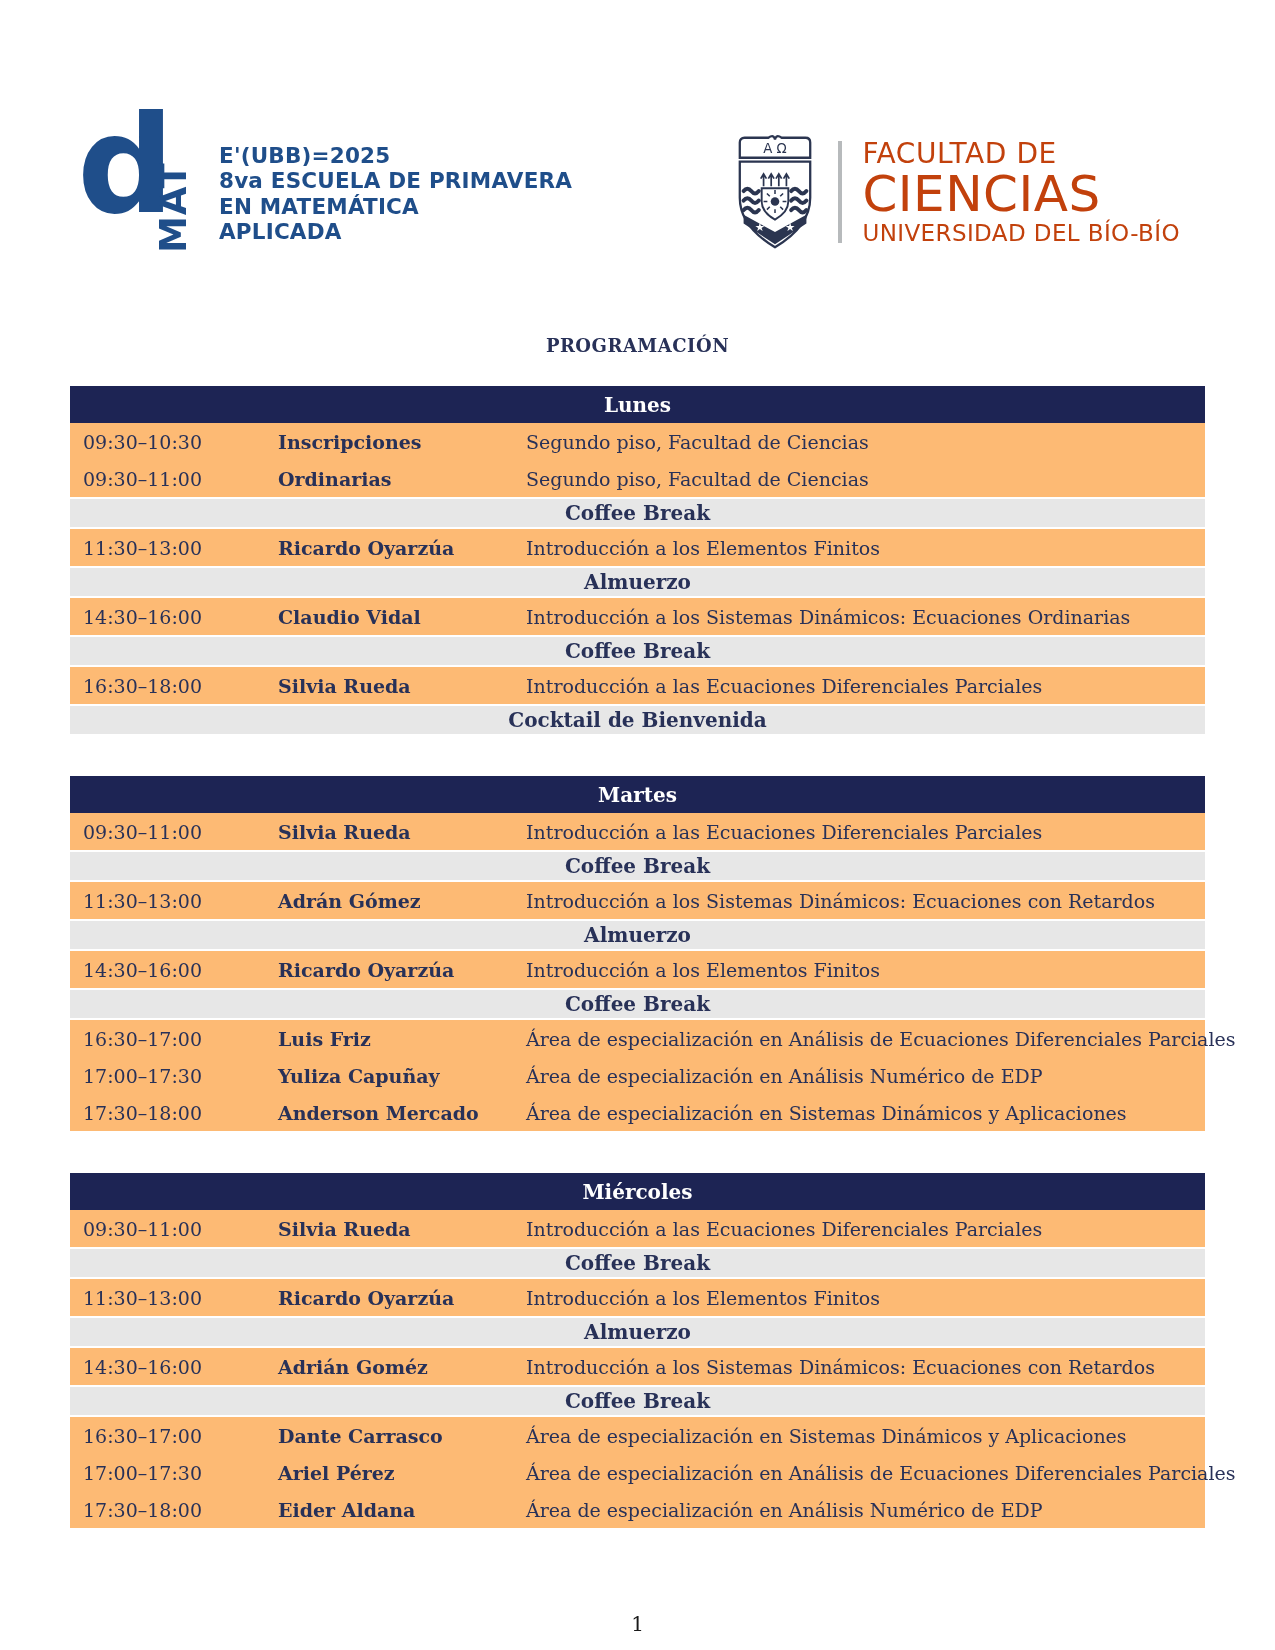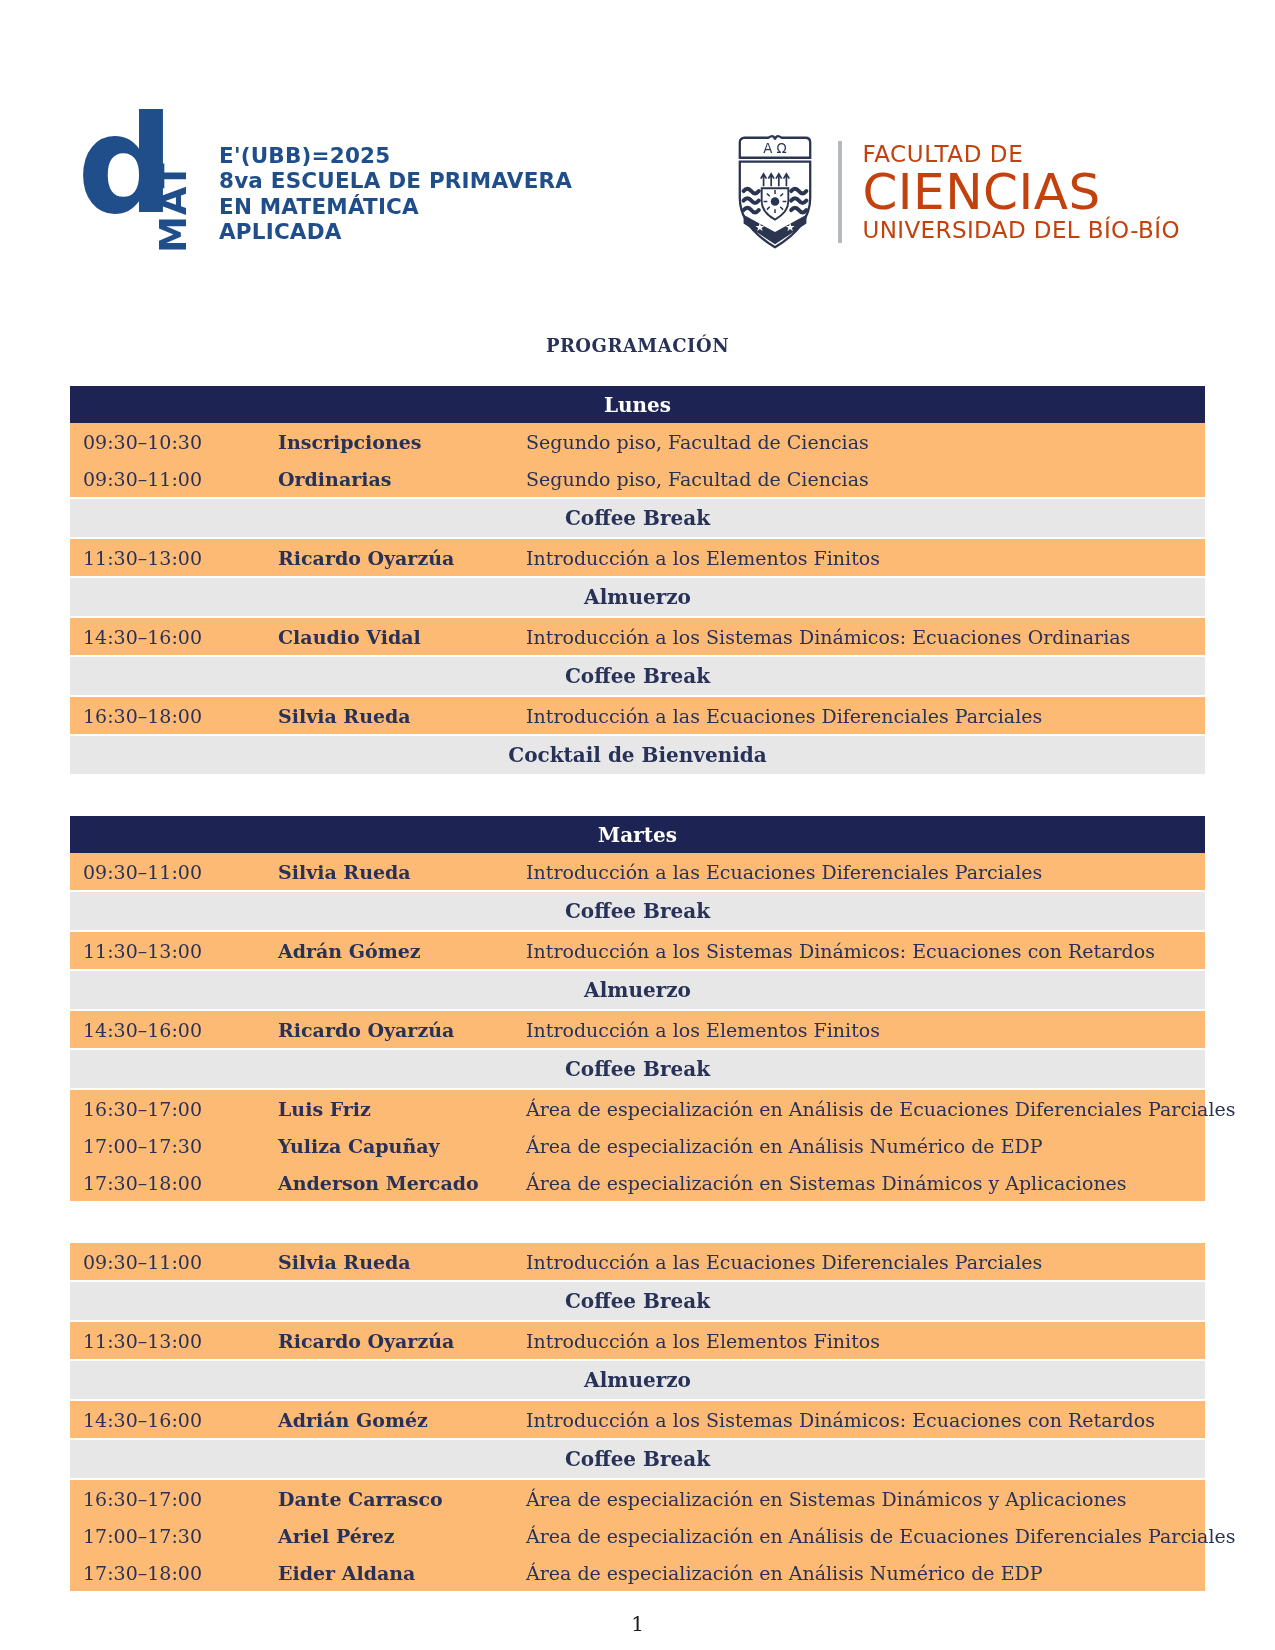--- a/index.html
+++ b/index.html
@@ -23,21 +23,21 @@
     font-size:37px; font-weight:bold; letter-spacing:1px; line-height:1;
   }
   .dmat-text {
     font-family:"DejaVu Sans", sans-serif; font-weight:bold;
     font-size:21.5px; line-height:1.18; padding-top:10px; letter-spacing:0.2px;
   }
   .facultad { display:flex; align-items:center; gap:20px; color:#c2410c; }
   .shield { width:86px; height:118px; }
   .fac-divider { width:4px; height:102px; background:#b7babc; }
   .fac-text { font-family:"DejaVu Sans", sans-serif; line-height:1.05; }
-  .fac-line1 { font-size:23px; letter-spacing:0.6px; }
+  .fac-line1 { font-size:28px; letter-spacing:0.6px; }
   .fac-line2 { font-size:50px; letter-spacing:0.5px; }
   .fac-line3 { font-size:23px; letter-spacing:0.4px; }
 
   
   .doc-title {
     margin-top:78px; text-align:center;
     font-size:18px; font-weight:bold; letter-spacing:0.5px;
   }
 
   
@@ -51,21 +51,21 @@
   }
   .session-row {
     display:grid; grid-template-columns:195px 248px 1fr;
     align-items:center; height:37px; padding-left:13px;
     font-size:19px; background:#fdba74;
   }
   .session-time { }
   .session-speaker { font-weight:bold; }
   .session-detail { white-space:nowrap; }
   .break-row {
-    background:#e7e7e7; height:38px; margin:2px 0;
+    background:#e7e7e7; height:28px; margin:2px 0;
     display:flex; align-items:center; justify-content:center;
     font-weight:bold; font-size:20px;
   }
 
   .page-number {
     position:absolute; bottom:14px; left:0; right:0;
     text-align:center; font-size:20px; color:#1a1a1a;
   }
 </style>
 </head>
@@ -239,20 +239,23 @@
 
   <div class="session-row">
     <span class="session-time">17:30–18:00</span>
     <span class="session-speaker">Anderson Mercado</span>
     <span class="session-detail">Área de especialización en Sistemas Dinámicos y Aplicaciones</span>
   </div>
 </div>
   </div>
 
   <div class="day-table">
+    <div class="day-header">
+      <span>Miércoles</span>
+    </div>
     <div>
   <div class="session-row">
     <span class="session-time">09:30–11:00</span>
     <span class="session-speaker">Silvia Rueda</span>
     <span class="session-detail">Introducción a las Ecuaciones Diferenciales Parciales</span>
   </div>
 
   <div class="break-row">
     <span>Coffee Break</span>
   </div>

